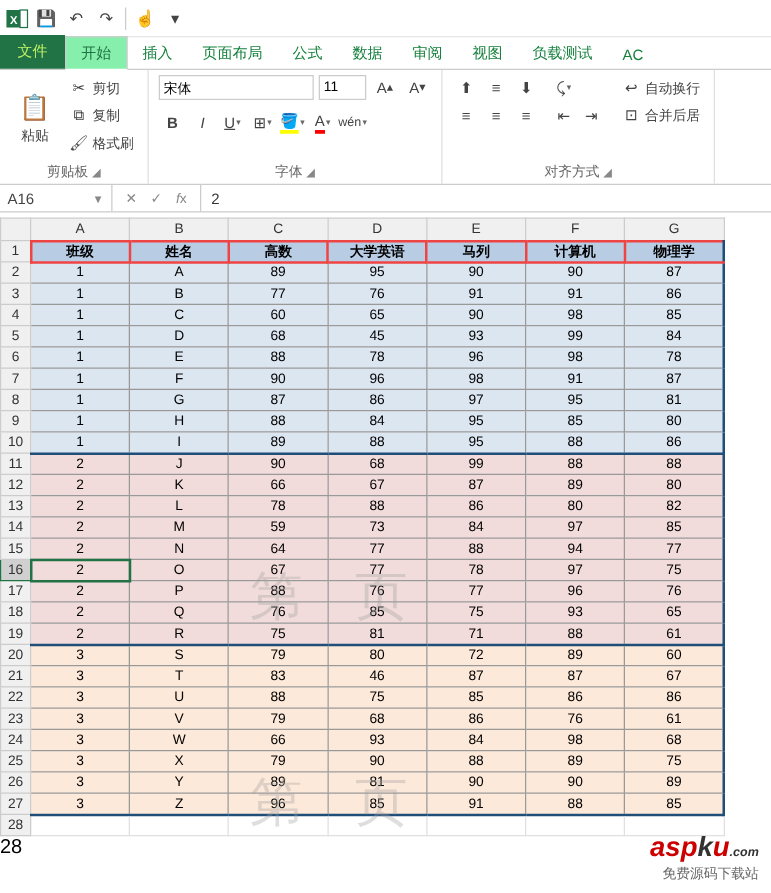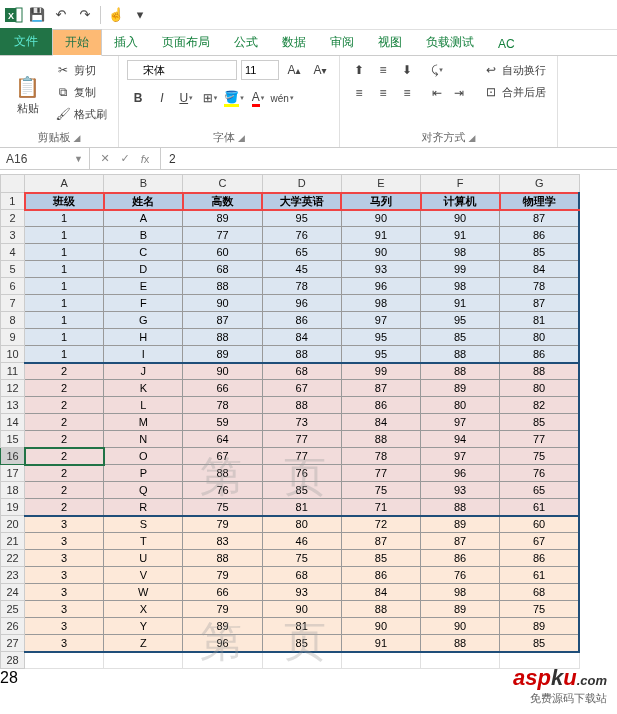--- a/index.html
+++ b/index.html
@@ -7,35 +7,35 @@
 
 
 .titlebar { height: 30px; background: #fff; display: flex; align-items: center; padding: 0 4px; gap: 2px; border-bottom: 1px solid #e0e0e0; }
 .excel-icon { width: 20px; height: 20px; display: flex; align-items: center; justify-content: center; }
 .qat-btn { width: 22px; height: 22px; display: flex; align-items: center; justify-content: center; color: #444; font-size: 13px; }
 .qat-sep { width: 1px; height: 18px; background: #ccc; margin: 0 2px; }
 
 
 .ribbon-tabs { height: 26px; background: #fff; display: flex; align-items: flex-end; border-bottom: 1px solid #ccc; padding-left: 0; }
 .tab { padding: 4px 12px; font-size: 12px; color: #15803d; cursor: pointer; }
-.tab.file { background: #217346; color: #5eead4; padding: 5px 14px; }
-.tab.active { border: 1px solid #ccc; border-bottom: 1px solid #fff; background: #fdba74; color: #217346; margin-bottom: -1px; }
+.tab.file { background: #217346; color: #bef264; padding: 5px 14px; }
+.tab.active { border: 1px solid #ccc; border-bottom: 1px solid #fff; background: #86efac; color: #217346; margin-bottom: -1px; }
 
 
 .ribbon { height: 92px; background: #fff; border-bottom: 1px solid #ccc; display: flex; }
 .ribbon-group { border-right: 1px solid #e0e0e0; padding: 4px 8px 2px; display: flex; flex-direction: column; }
 .ribbon-group-body { flex: 1; display: flex; gap: 4px; }
 .ribbon-group-label { text-align: center; font-size: 11px; color: #666; padding-top: 2px; }
 .big-btn { display: flex; flex-direction: column; align-items: center; justify-content: center; padding: 2px 6px; font-size: 11px; color: #444; min-width: 40px; }
 .small-btn { display: flex; align-items: center; gap: 3px; font-size: 11px; color: #444; padding: 2px 3px; }
 .icon-ph { width: 16px; height: 16px; display: inline-flex; align-items: center; justify-content: center; font-size: 12px; }
 .icon-lg { width: 28px; height: 28px; font-size: 20px; }
 .font-sel { display: flex; gap: 4px; margin-bottom: 4px; }
 .font-sel select, .font-sel input { border: 1px solid #ccc; font-size: 11px; height: 20px; background: #fff; }
-.font-name { width: 110px; padding: 0 15px; }
+.font-name { width: 124px; padding: 0 3px; }
 .font-size { width: 38px; padding: 0 3px; }
 .btn-row { display: flex; gap: 2px; }
 .tool-btn { width: 22px; height: 20px; border: 1px solid transparent; display: flex; align-items: center; justify-content: center; font-size: 12px; color: #444; }
 .tool-btn.dd::after { content: "▾"; font-size: 7px; margin-left: 1px; color: #666; }
 .align-grid { display: grid; grid-template-columns: repeat(3, 22px); gap: 2px; }
 
 
 .formula-bar { height: 22px; border-bottom: 1px solid #ccc; display: flex; align-items: stretch; background: #fff; }
 .name-box { width: 90px; border-right: 1px solid #ccc; padding: 0 6px; font-size: 12px; color: #444; display: flex; align-items: center; }
 .name-box .dd-arrow { margin-left: auto; font-size: 9px; color: #888; }
@@ -512,17 +512,17 @@
         </tr>
       </tbody>
   </table>
   28
   <div class="wm wm1"><span>第</span>&nbsp;&nbsp;&nbsp;&nbsp;<span>页</span></div>
   <div class="wm wm2"><span>第</span>&nbsp;&nbsp;&nbsp;&nbsp;<span>页</span></div>
   
 </div>
 
 <div class="logo">
-  <span class="a">asp</span><span class="b">k</span><span class="c">u</span><span class="b" style="font-size:13px;">.com</span>
+  <span class="a">asp</span><span class="b">k</span><span class="c">u</span><span class="b" style="font-size:10px;">.com</span>
   <span class="d">免费源码下载站</span>
 </div>
 
 <div class="shadow-frame"></div>
 
 </body></html>

